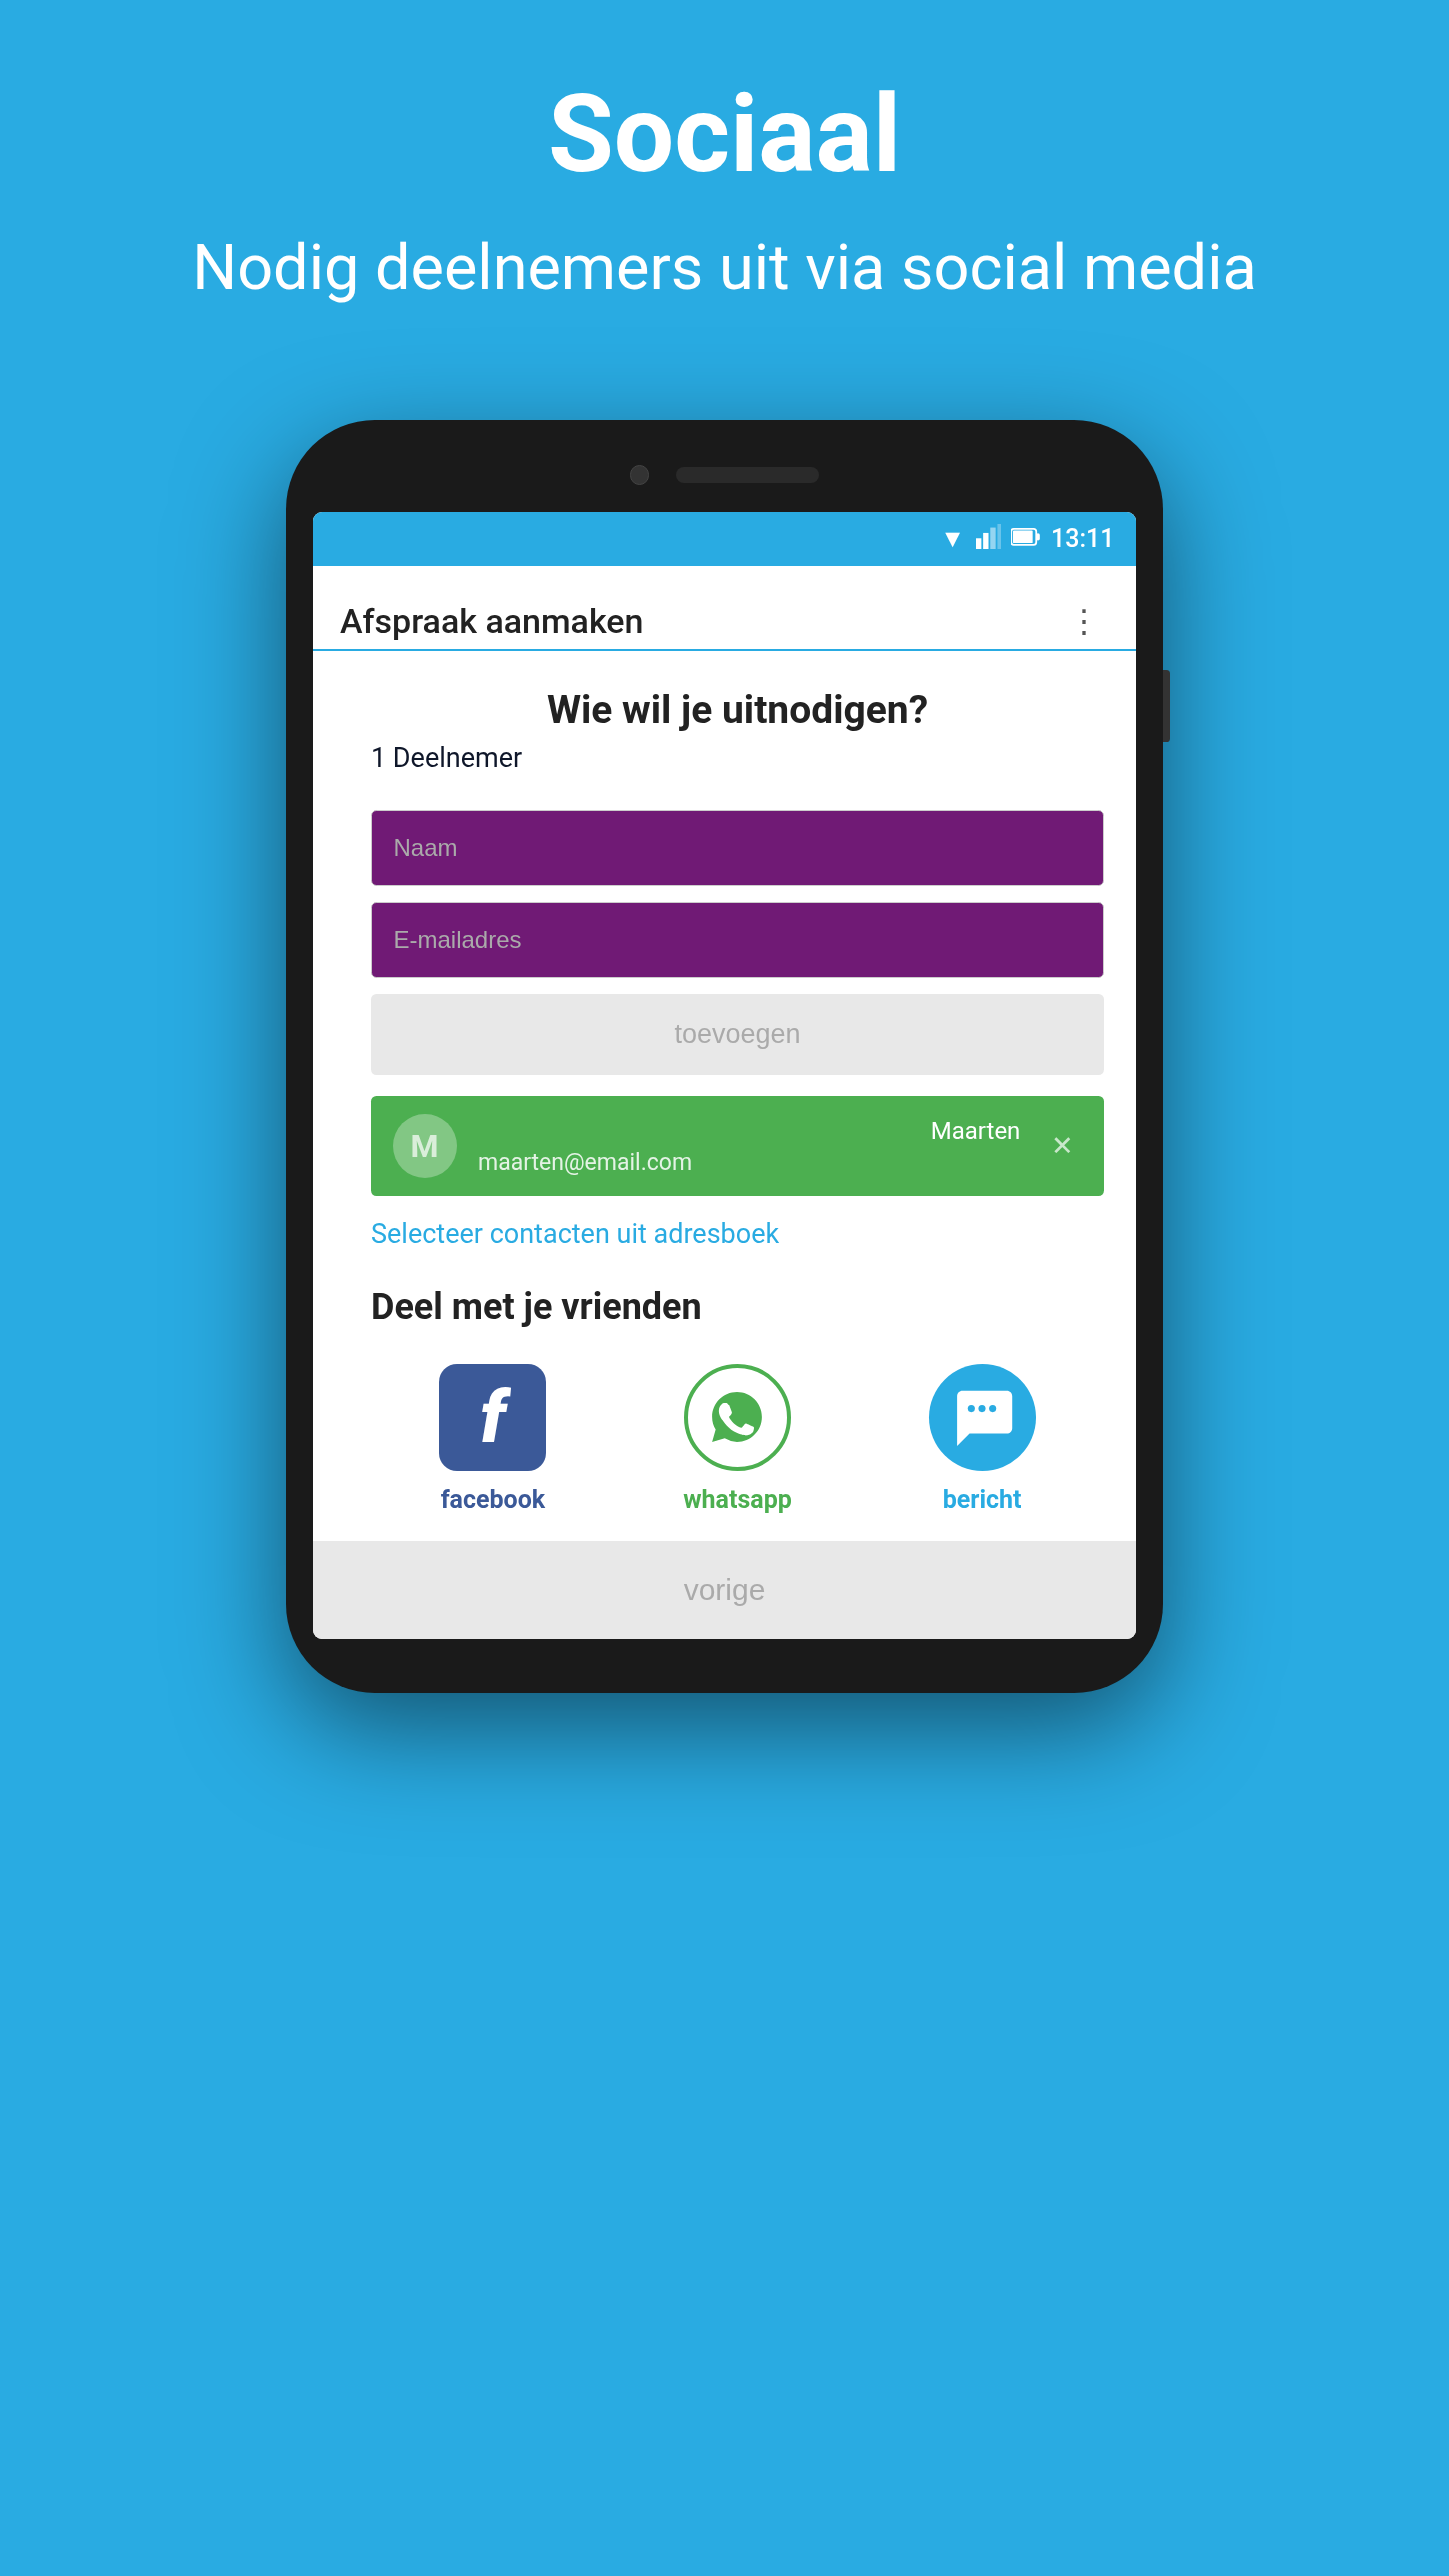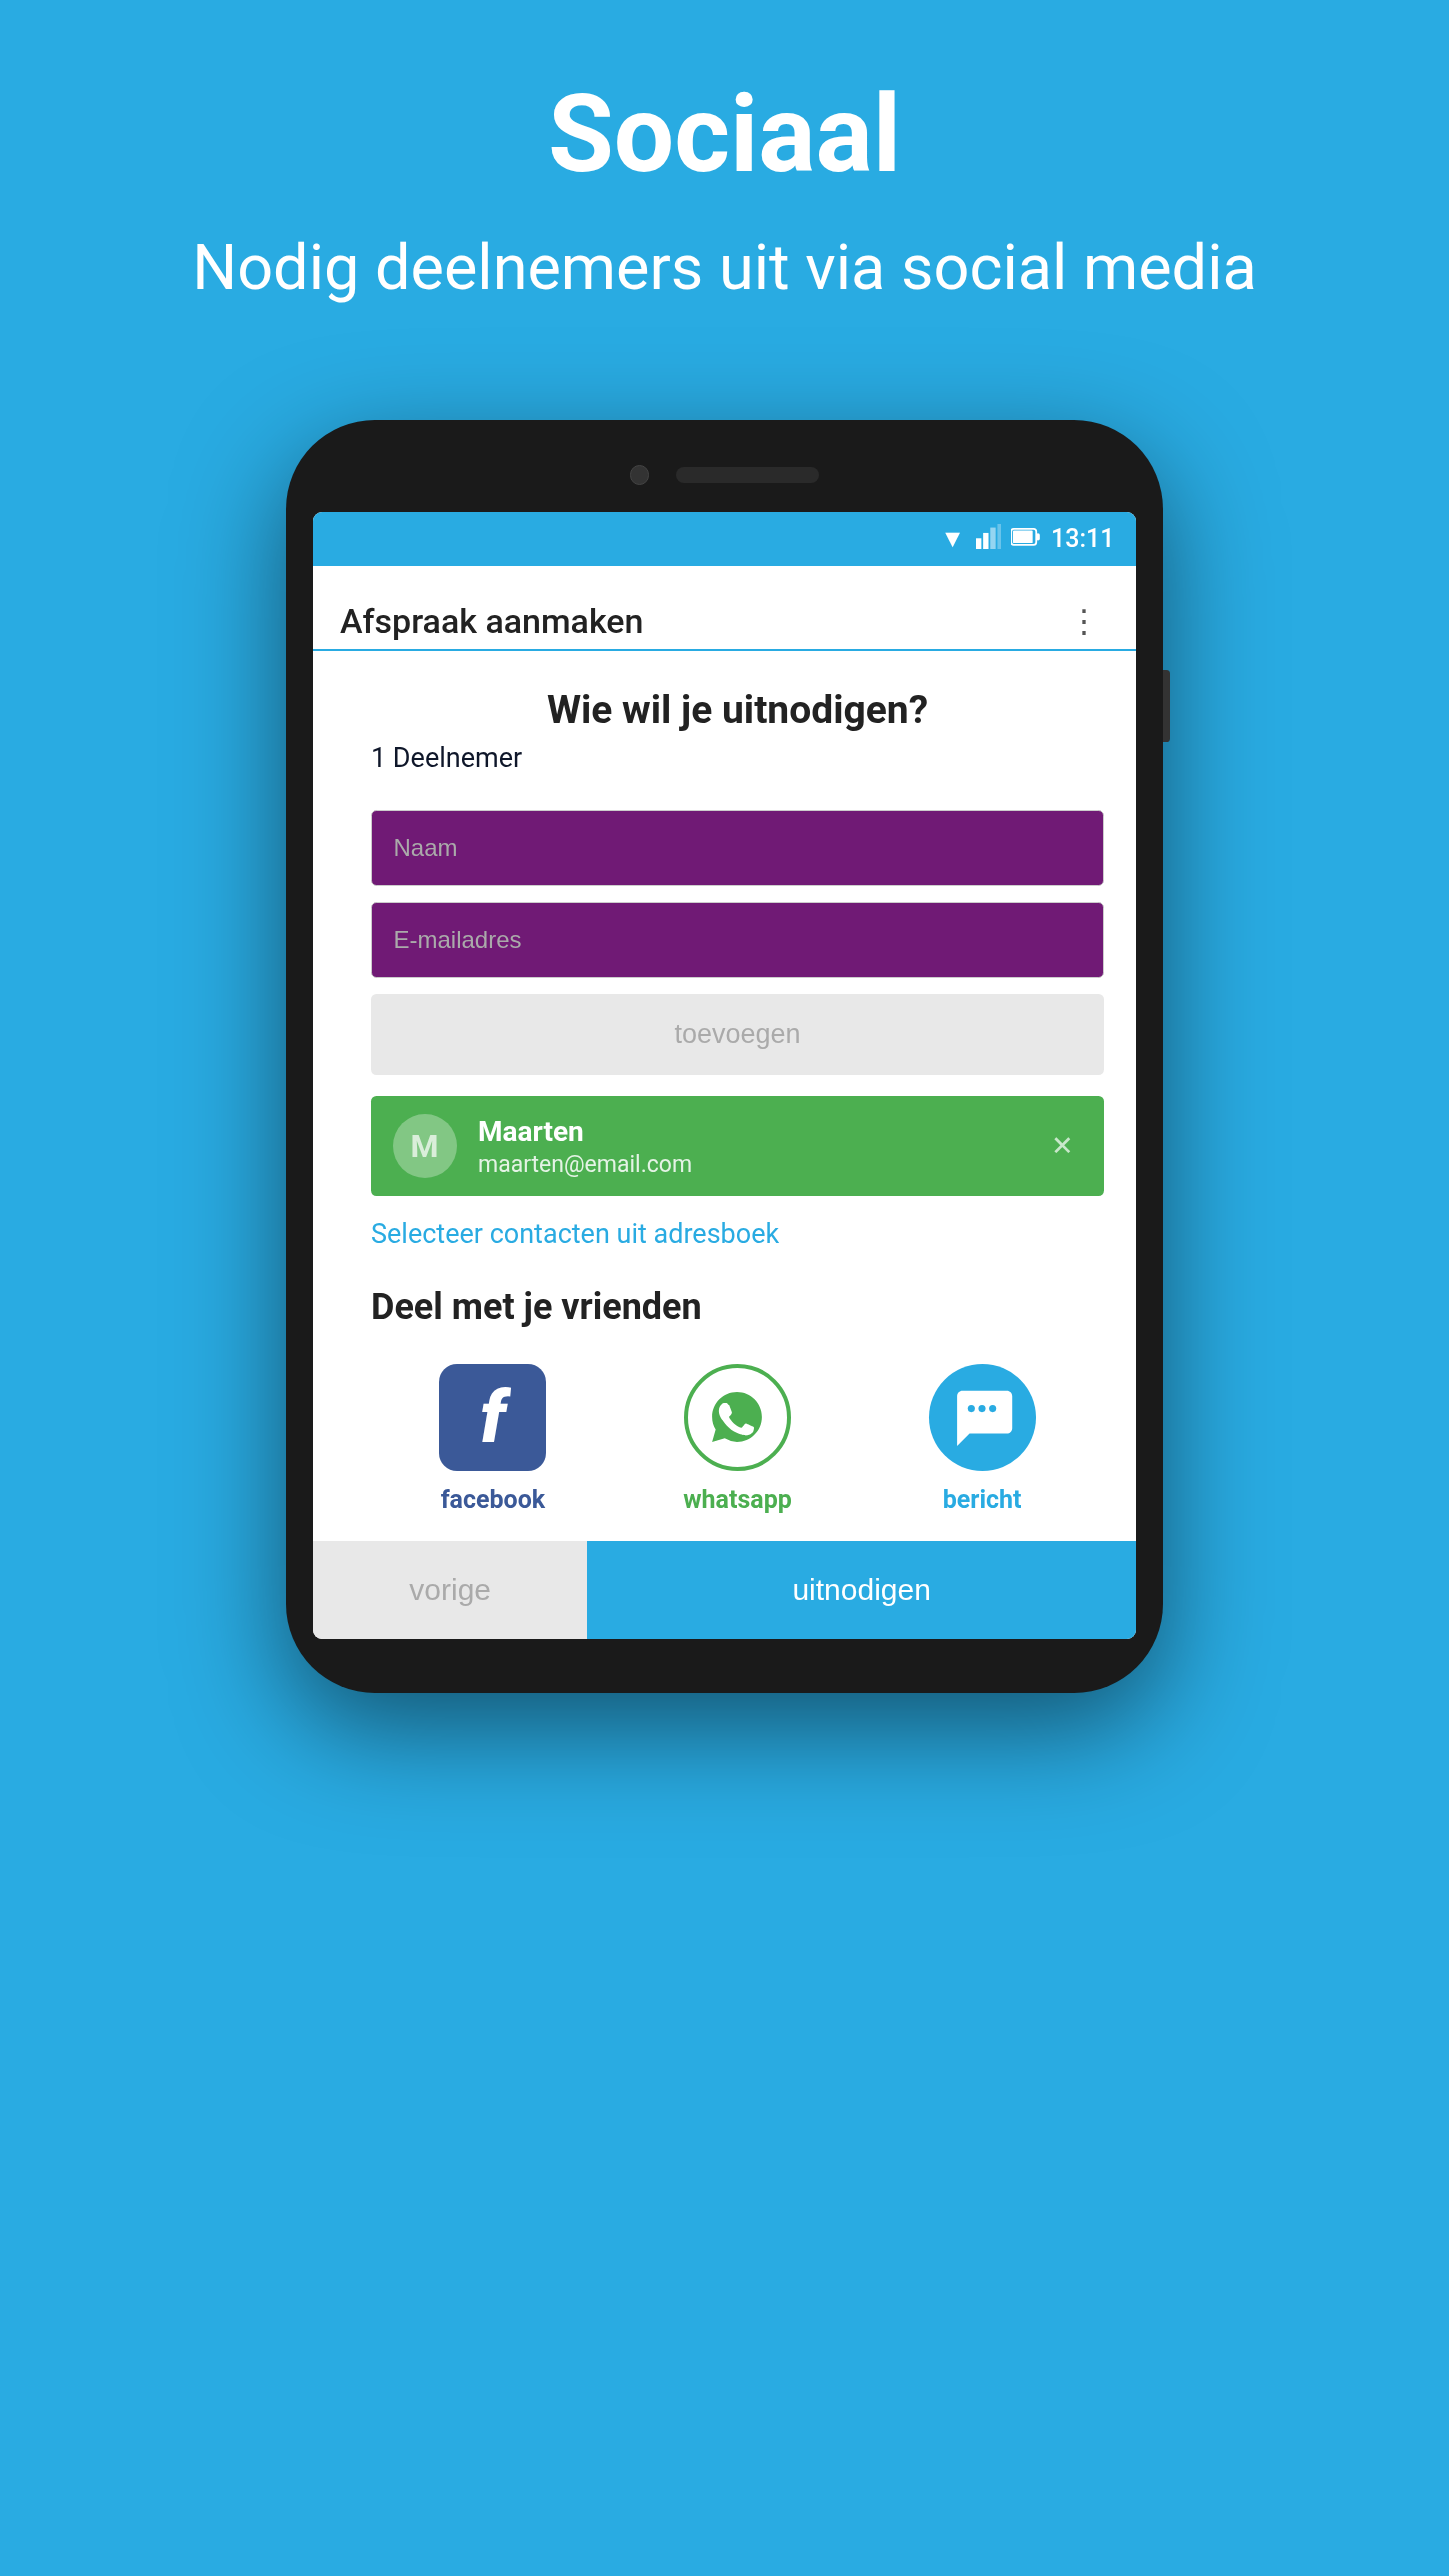--- a/index.html
+++ b/index.html
@@ -219,23 +219,24 @@
       font-weight: 700;
       color: rgba(255,255,255,0.7);
       flex-shrink: 0;
     }
 
     .participant-info {
       flex: 1;
     }
 
     .participant-name {
-      font-size: 28px;
-      font-weight: 700;
-      color: white;
+      font-size: 24px;
+      font-weight: 400;
+      color: white;
+      text-align: right;
     }
 
     .participant-email {
       font-size: 23px;
       color: rgba(255,255,255,0.85);
       margin-top: 3.6px;
     }
 
     .participant-remove {
       color: rgba(255,255,255,0.7);
@@ -462,20 +463,19 @@
                 <circle cx="48" cy="24" r="4" fill="#29ABE2"></circle>
               </svg>
             </div>
             <span class="share-label bericht-label">bericht</span>
           </div>
         </div>
       </div>
 
       <div class="bottom-nav">
         <button class="nav-vorige">vorige</button>
-        <button class="nav-uitnodigen">uitnodigen</button>
       </div>
     </div>
 
     <div class="phone-side-button-right"></div>
   </div>
 </div>
 
 
 </body></html>

